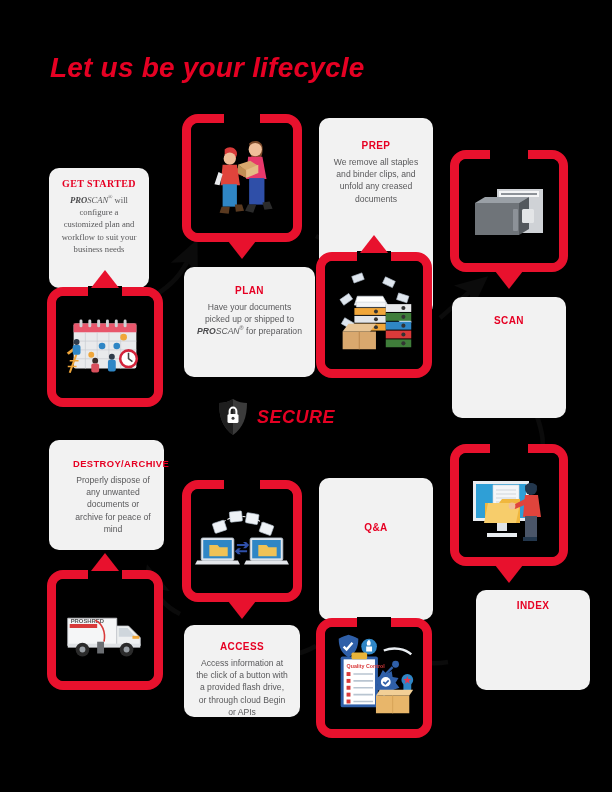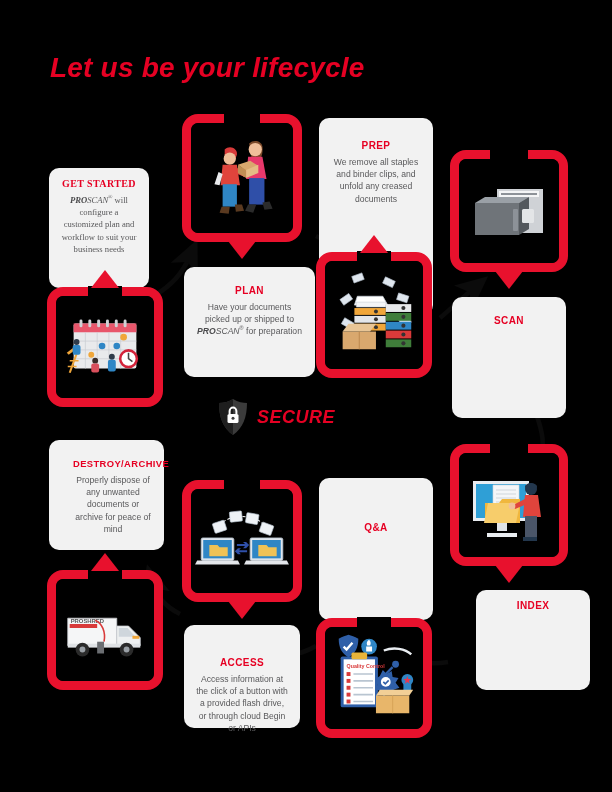--- a/index.html
+++ b/index.html
@@ -304,21 +304,21 @@
            <path d="M54 70h40l2 4H52z" fill="#e3e6ea"></path>
           </g>
         <g fill="#2f4fa8">
             <path d="M45 54h8l-2-2h3l3 3-3 3h-3l2-2h-8z"></path>
             <path d="M55 62h-8l2 2h-3l-3-3 3-3h3l-2 2h8z"></path>
           </g>
       </svg>
     </div>
   </div>
 
-  <div class="card" style="left:184px;top:625px;width:116px;height:103px;padding-top:32px;">
+  <div class="card" style="left:184px;top:625px;width:116px;height:92px;padding-top:16px;">
     <div class="hd">ACCESS</div>
     <div class="bd">Access information at the click of a button with a provided flash drive, or through cloud Begin or APIs</div>
   </div>
 
   <div class="card" style="left:319px;top:478px;width:114px;height:142px;padding-top:44px;">
     <div class="hd">Q&amp;A</div>
   </div>
 
   <div class="frame" style="left:316px;top:618px;width:116px;height:120px;">
     <div class="ring"></div>

